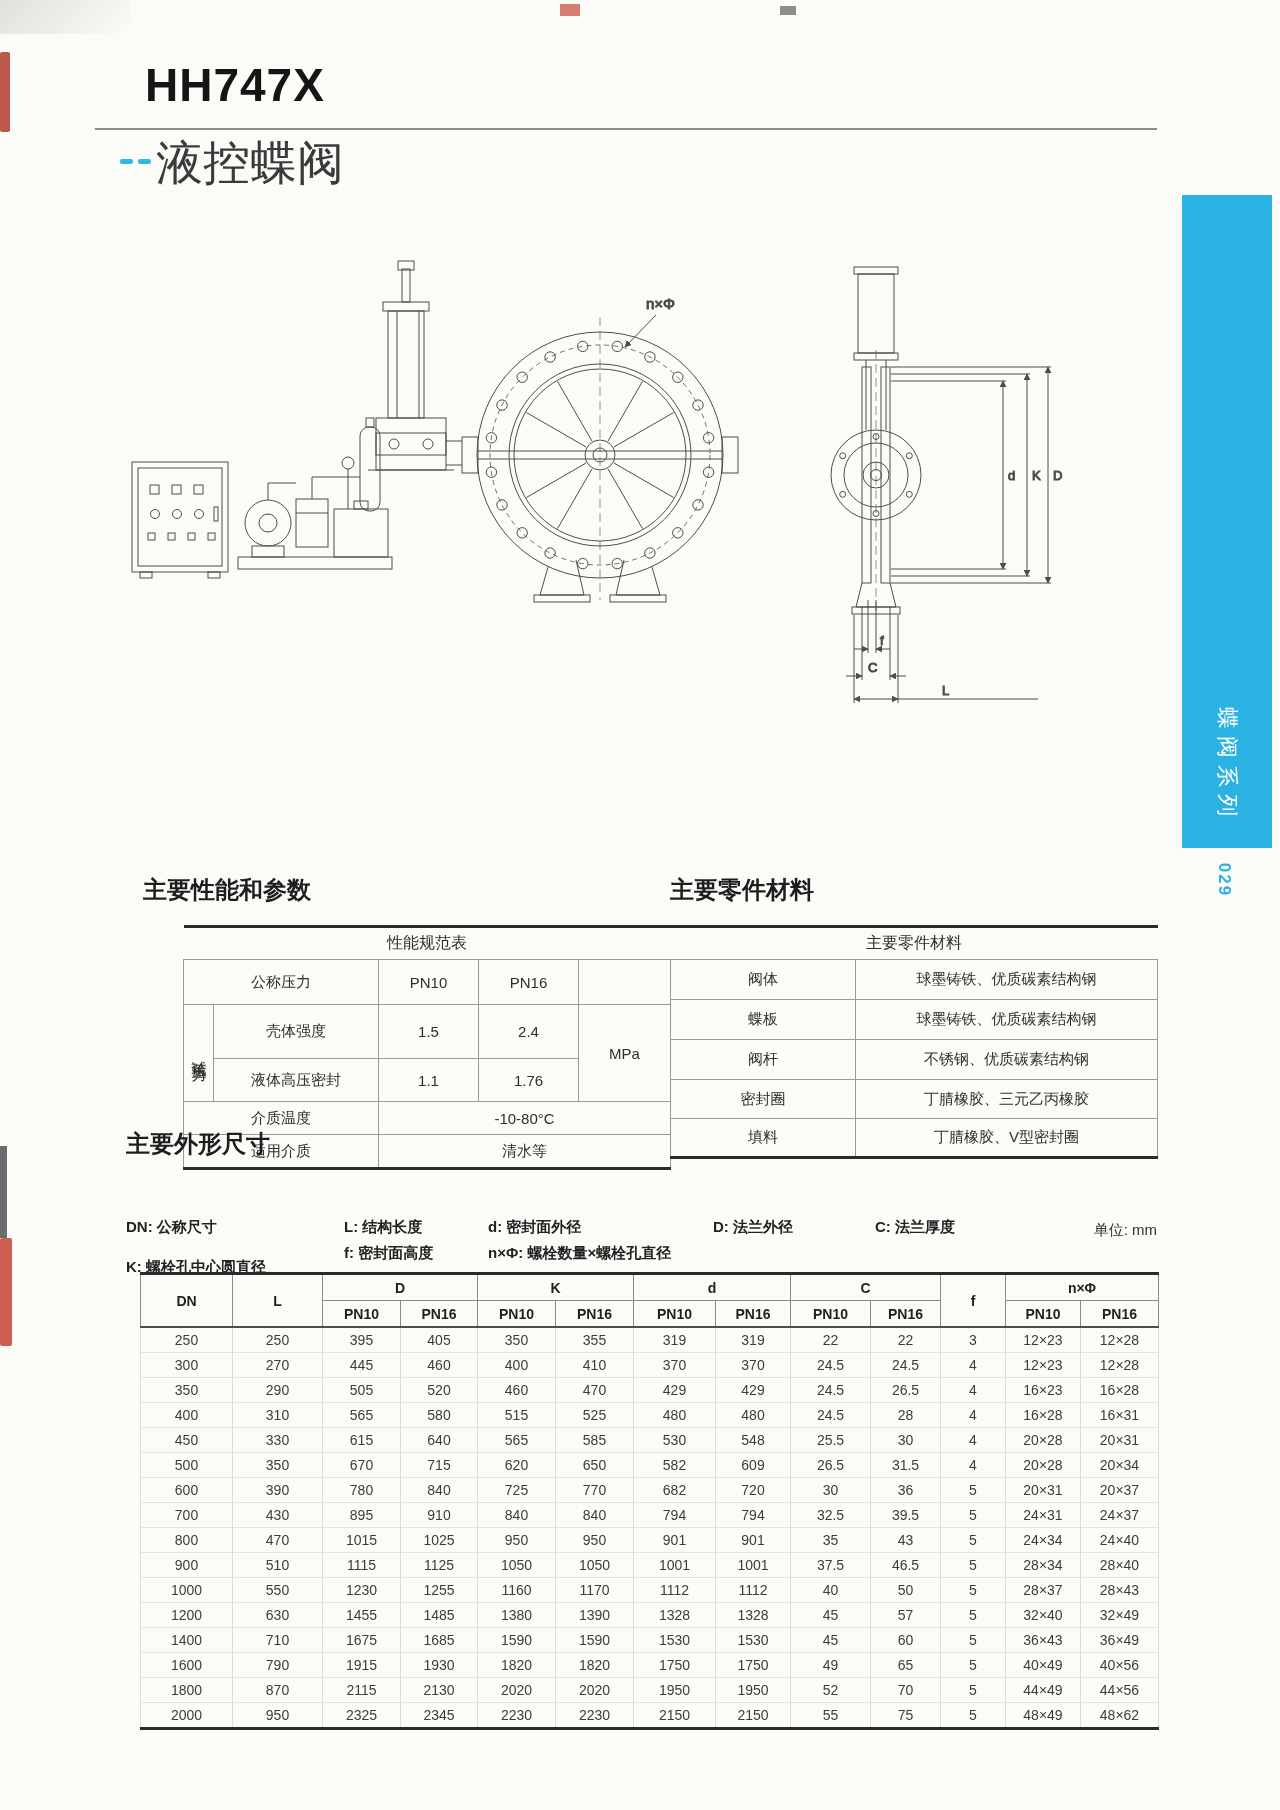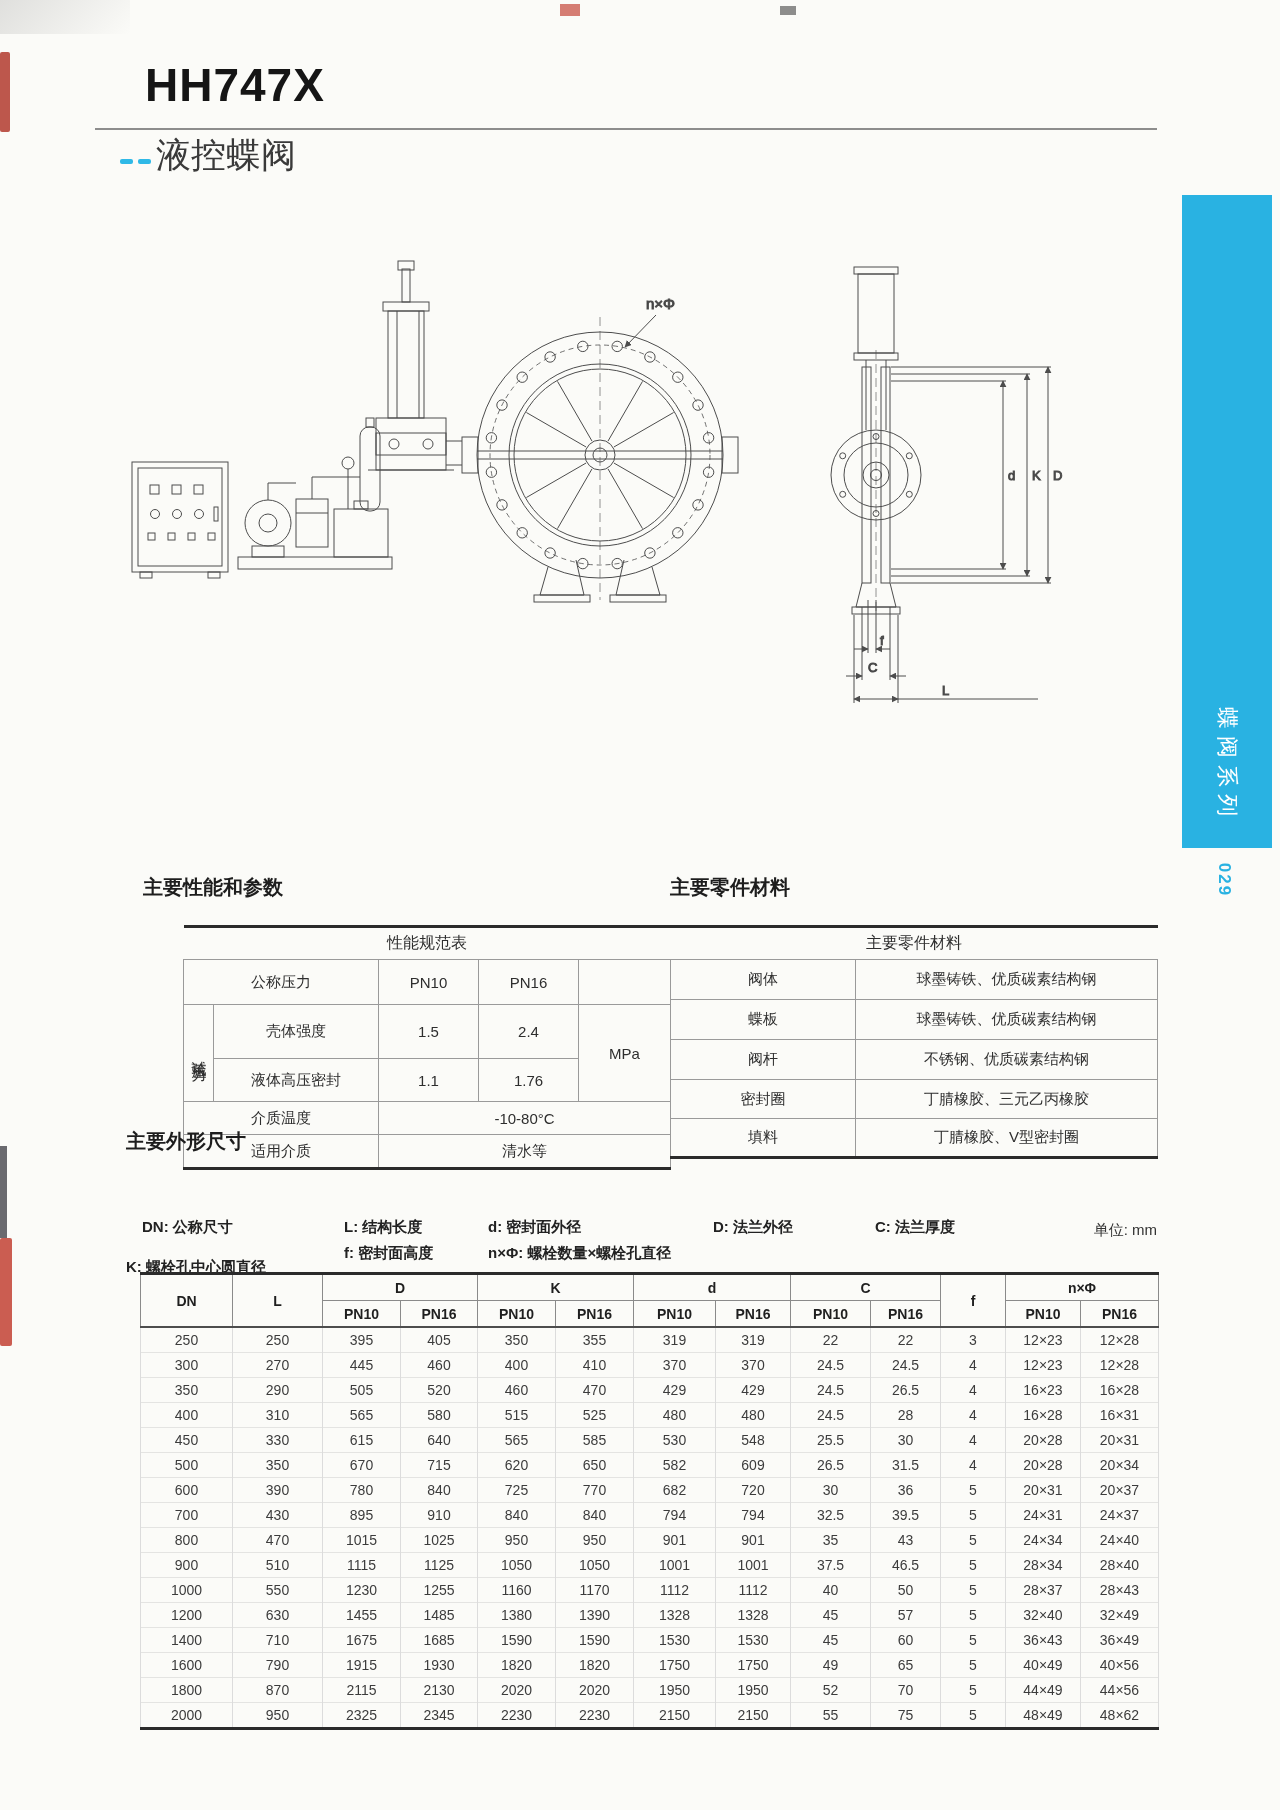--- a/index.html
+++ b/index.html
@@ -1,23 +1,23 @@
 <!DOCTYPE html>
 <html><head>
 <meta charset="utf-8">
 <style>
   html,body{margin:0;padding:0;background:#e8e8e6;}
   #page{position:relative;width:1280px;height:1810px;background:#fbfbf8;overflow:hidden;
         font-family:"Liberation Sans","DejaVu Sans",sans-serif;color:#2f2f2f;}
   .abs{position:absolute;}
   
   .model-title{font-size:46px;font-weight:bold;color:#151515;letter-spacing:1px;}
-  .subtitle{font-size:35px;color:#3a3a3a;}
+  .subtitle{font-size:47px;color:#3a3a3a;}
   .accent-dash{display:inline-block;width:13px;height:5px;background:#2fb9e7;border-radius:2px;margin-right:5px;vertical-align:middle;}
-  .section-heading{font-size:20px;font-weight:bold;color:#1d1d1d;}
+  .section-heading{font-size:24px;font-weight:bold;color:#1d1d1d;}
   .unit-note{font-size:15px;color:#333;}
   .legend-item{position:absolute;font-size:15px;font-weight:600;color:#222;white-space:nowrap;}
   
   table{border-collapse:collapse;table-layout:fixed;}
   .ptable{width:487px;border-top:3px solid #2b2b2b;border-bottom:3px solid #2b2b2b;}
   .ptable td{border:1px solid #9a9a9a;font-size:15px;text-align:center;color:#2e2e2e;padding:0;}
   .ptable .ttl{border-left:none;border-right:none;font-size:16px;font-weight:500;}
   .vert{writing-mode:vertical-rl;text-orientation:upright;letter-spacing:2px;font-size:14px;}
   
   .dtable{width:1018px;border-top:3px solid #2b2b2b;border-bottom:3px solid #2b2b2b;}
@@ -292,21 +292,21 @@
       <td>填料</td>
       <td>丁腈橡胶、V型密封圈</td>
     </tr>
   </tbody>
     </table>
 
   <div class="abs section-heading" style="left:126px;top:1128px;">主要外形尺寸</div>
   <div class="abs unit-note" style="right:123px;top:1221px;">单位: mm</div>
 
   <div class="abs" style="left:126px;top:1218px;width:1031px;height:52px;">
-    <span class="legend-item" style="left:16px;top:0;">DN: 公称尺寸</span>
+    <span class="legend-item" style="left:0;top:0;">DN: 公称尺寸</span>
     <span class="legend-item" style="left:218px;top:0;">L: 结构长度</span>
     <span class="legend-item" style="left:362px;top:0;text-align:right;">d: 密封面外径</span>
     <span class="legend-item" style="left:587px;top:0;">D: 法兰外径</span>
     <span class="legend-item" style="left:749px;top:0;">C: 法兰厚度</span>
     <span class="legend-item" style="left:0;top:40px;">K: 螺栓孔中心圆直径</span>
     <span class="legend-item" style="left:218px;top:26px;">f: 密封面高度</span>
     <span class="legend-item" style="left:362px;top:26px;text-align:right;">n×Φ: 螺栓数量×螺栓孔直径</span>
   </div>
 
   <table class="abs dtable" style="left:140px;top:1272px;">

